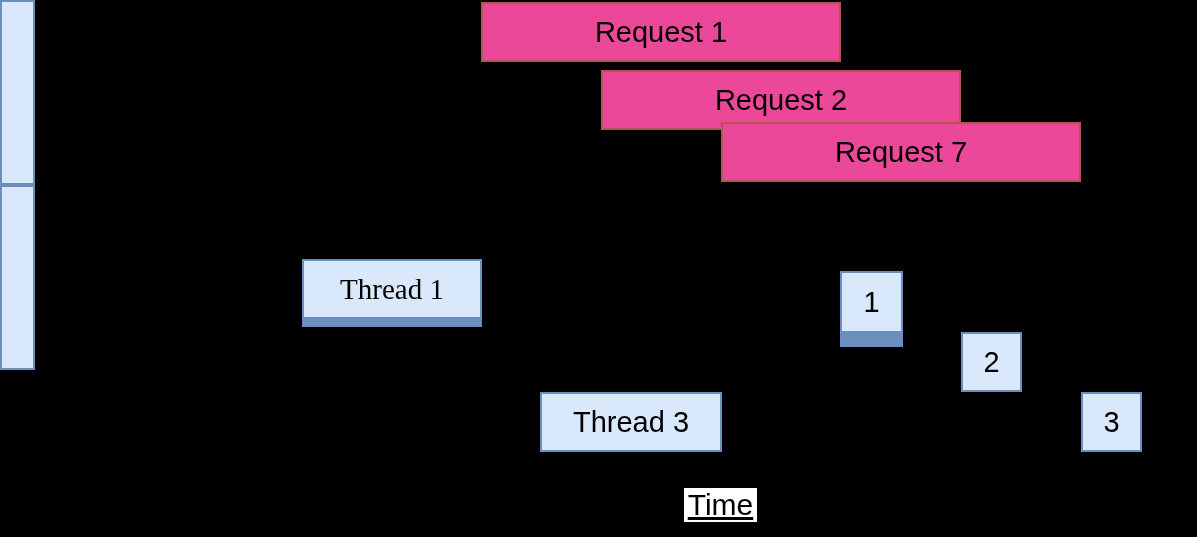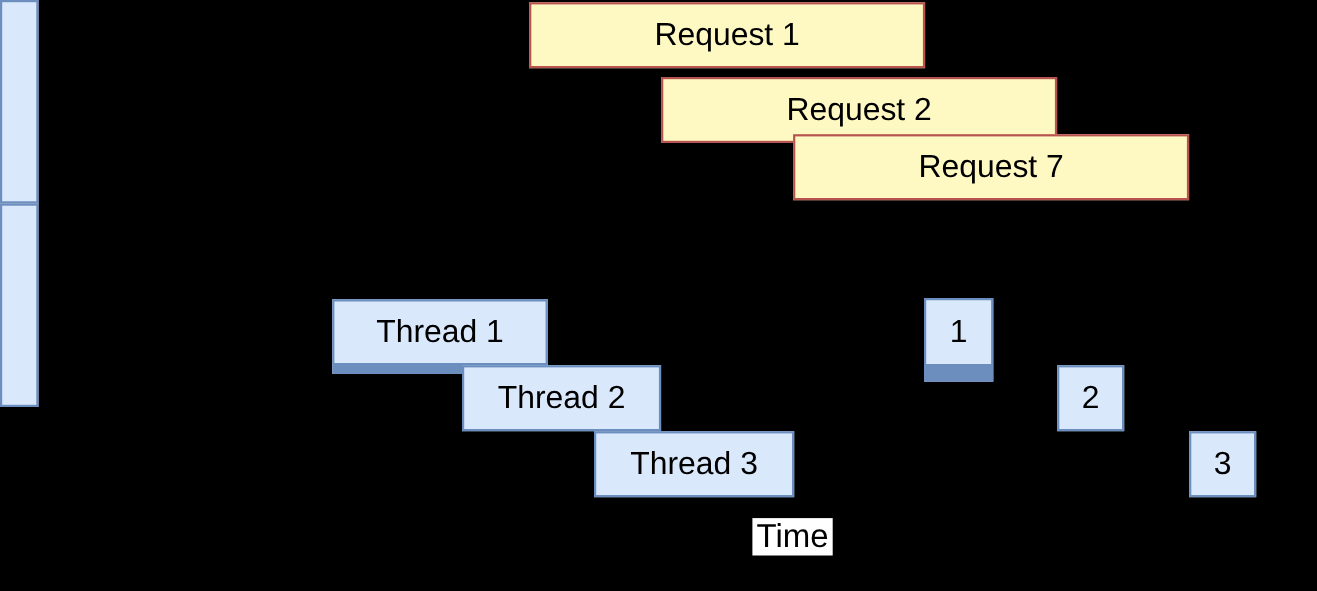--- a/index.html
+++ b/index.html
@@ -19,21 +19,21 @@
     position: absolute;
     box-sizing: border-box;
     display: flex;
     align-items: center;
     justify-content: center;
     line-height: 1;
     color: #000000;
     white-space: nowrap;
   }
   .req {
-    background: #fef9c3;
+    background: #ec4899;
     border: 2px solid #b85450;
     font-size: 29px;
   }
   .thr {
     background: #dae8fc;
     border: 2px solid #6c8ebf;
     font-size: 29px;
   }
   .thr-thickbottom {
     border-bottom-width: 10px;
@@ -68,37 +68,34 @@
   <div class="box req" style="left:601px; top:70px; width:360px; height:60px;">
     <span>Request 2</span>
   </div>
   <div class="box req" style="left:721px; top:122px; width:360px; height:60px;">
     <span>Request 7</span>
   </div>
 
   <div class="bar" style="left:271px; top:271px; width:31px; height:181px;"></div>
   <div class="bar" style="left:1141px; top:271px; width:31px; height:181px;"></div>
 
-  <div class="box thr thr-thickbottom" style="left:302px; top:272px; width:196px; height:68px;">
+  <div class="box thr thr-thickbottom" style="left:302px; top:259px; width:180px; height:68px;font-family:Liberation Serif, serif;">
     <span>Thread 1</span>
-  </div>
-  <div class="box thr" style="left:420px; top:332px; width:181px; height:60px;">
-    <span>Thread 2</span>
   </div>
   <div class="box thr" style="left:540px; top:392px; width:182px; height:60px;">
     <span>Thread 3</span>
   </div>
 
   <div class="box num num-thickbottom" style="left:840px; top:271px; width:63px; height:76px;">
     <span>1</span>
   </div>
   <div class="box num" style="left:961px; top:332px; width:61px; height:60px;">
     <span>2</span>
   </div>
   <div class="box num" style="left:1081px; top:392px; width:61px; height:60px;">
     <span>3</span>
   </div>
 
-  <div class="box timelabel" style="left:684px; top:471px; width:73px; height:34px;">
+  <div class="box timelabel" style="left:684px; top:488px; width:73px; height:34px;text-decoration:underline;">
     <span>Time</span>
   </div>
 
 </div>
 
 </body></html>

